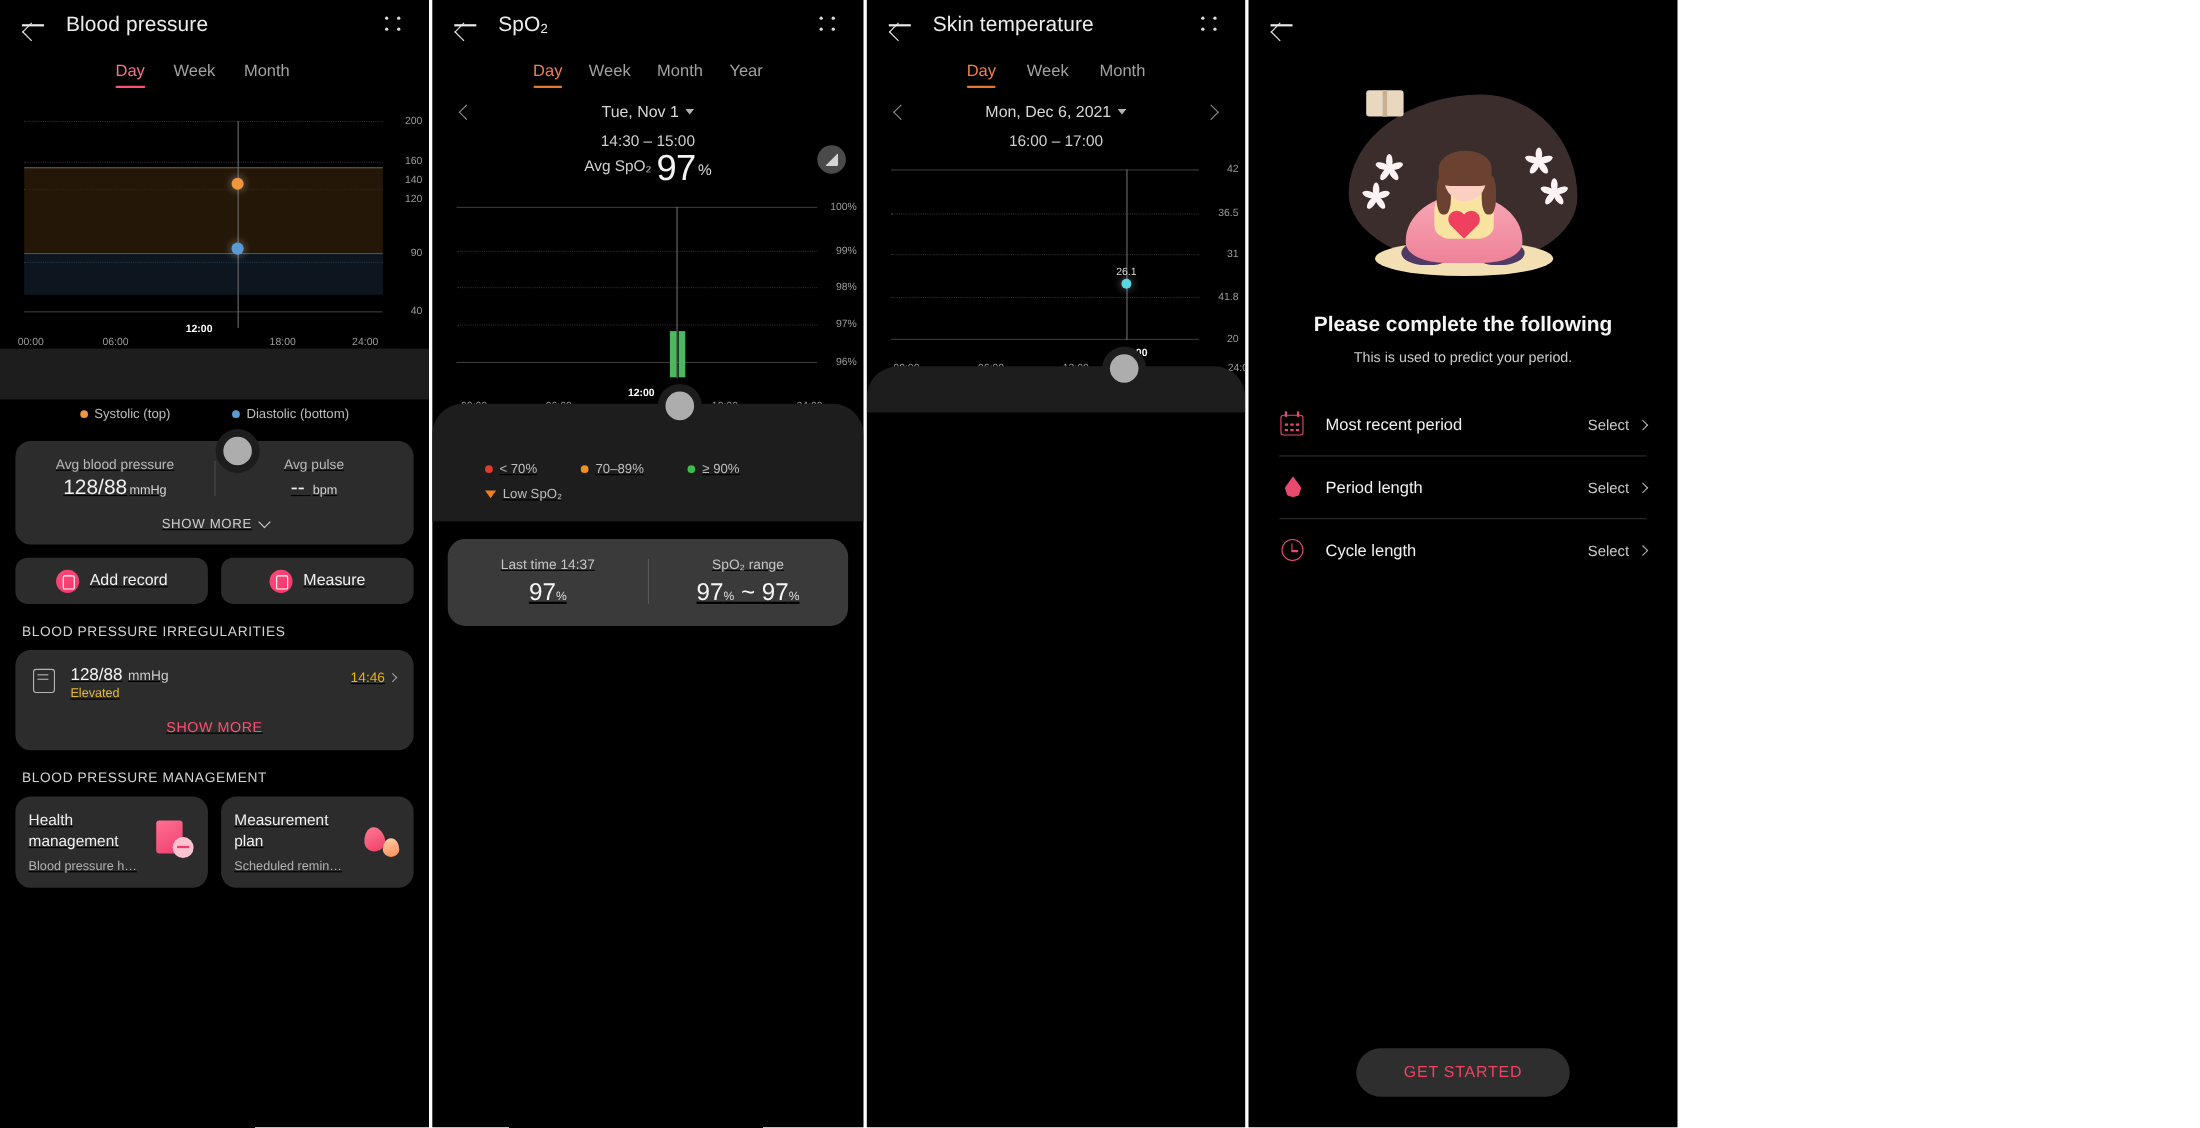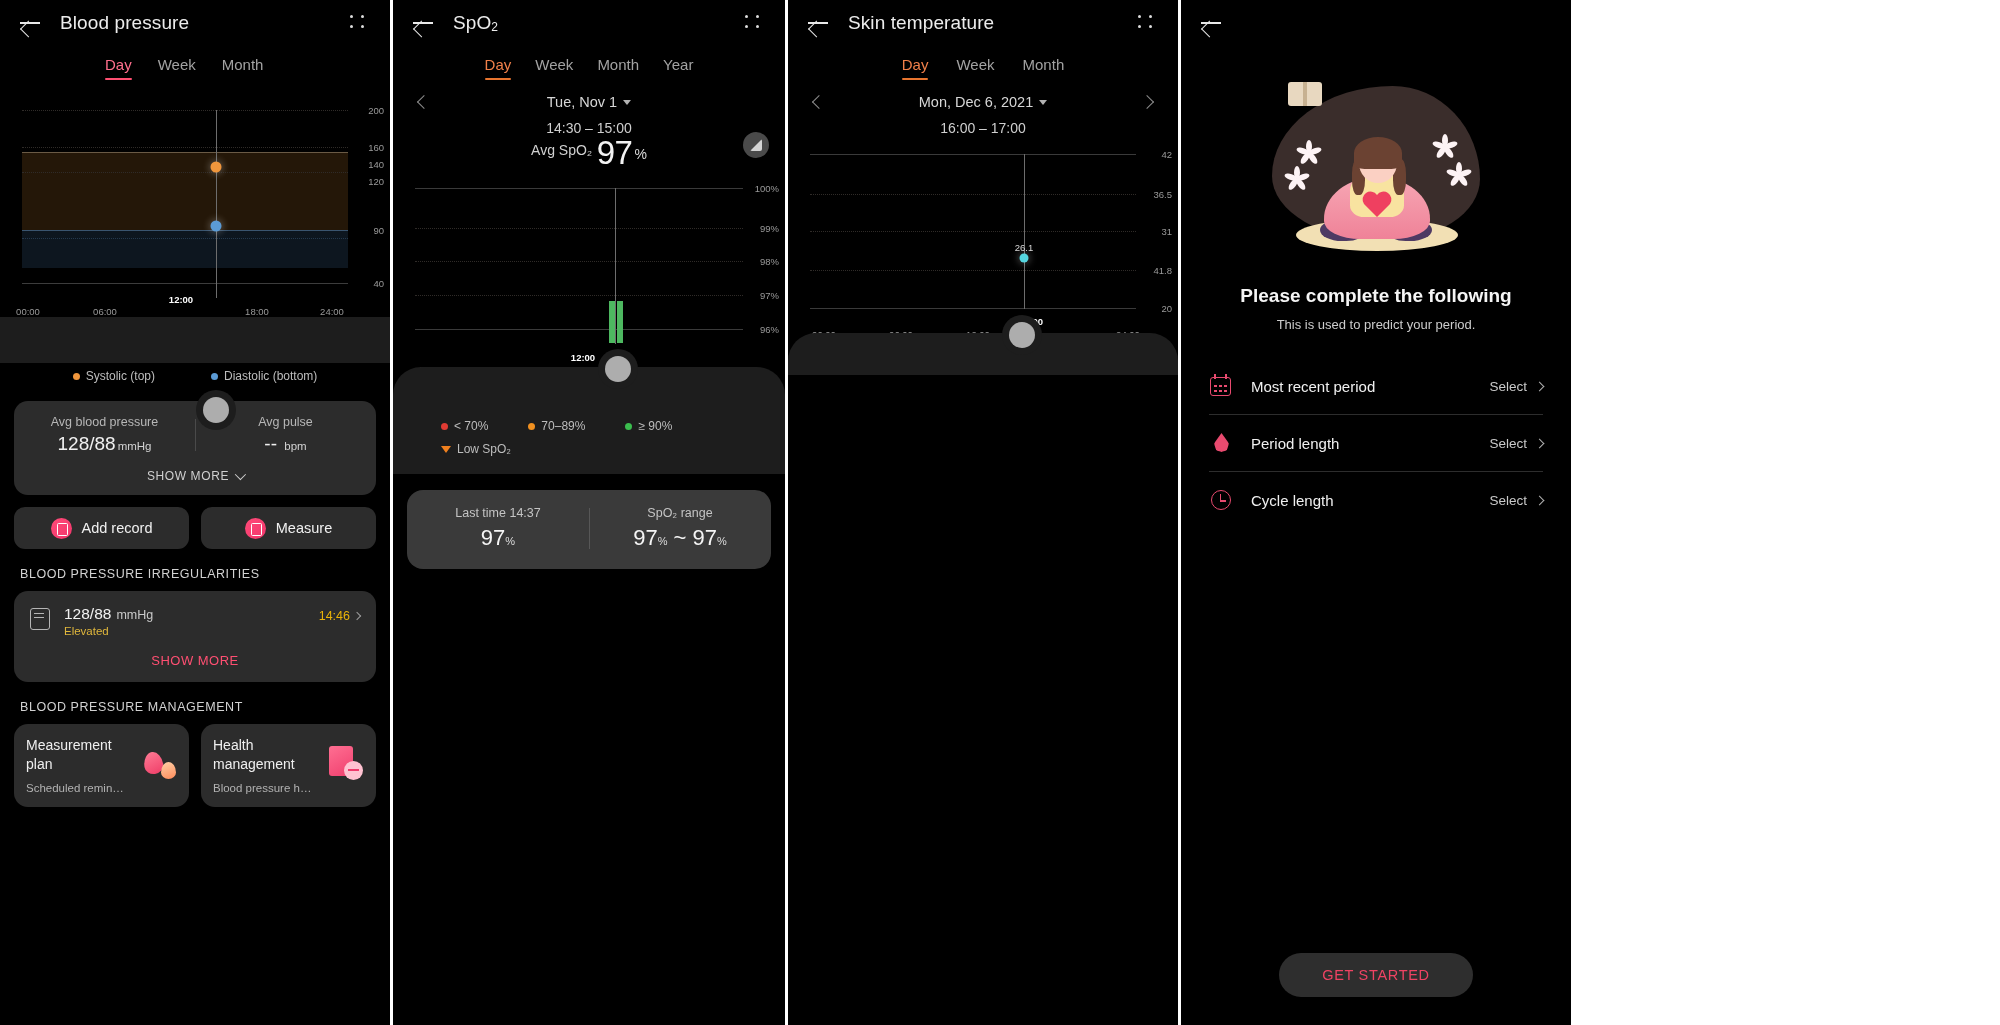--- a/index.html
+++ b/index.html
@@ -14,24 +14,25 @@
     width: 2000px; height: 1025px;
     gap: 3px;
     background: #ffffff;
   }
   .phone {
     position: relative;
     height: 1025px;
     background: #000000;
     overflow: hidden;
     flex: 0 0 auto;
+    text-decoration: underline;
   }
   .p1 { width: 390px; }
   .p2 { width: 392px; }
-  .p3 { width: 390px; }
+  .p3 { width: 344px; }
   .p4 { width: 390px; }
 
   
   .hdr {
     display: flex; align-items: center;
     height: 46px; padding-left: 18px; gap: 18px;
     position: relative;
   }
   .back {
     width: 24px; height: 24px; flex: 0 0 auto;
@@ -550,33 +551,33 @@
           <span class="cv"></span>
         </div>
       </div>
       <div class="irrmore">SHOW MORE</div>
     </div>
 
     <div class="sect">BLOOD PRESSURE MANAGEMENT</div>
 
     <div class="mgmtrow">
       <div class="mgmt">
+        <div class="t">Health management</div>
+        <div class="s">Blood pressure h…</div>
+        <div class="pic">
+          <span class="pic-doc"></span>
+            <span class="pic-badge"></span>
+        </div>
+      </div>
+      <div class="mgmt">
         <div class="t">Measurement plan</div>
         <div class="s">Scheduled remin…</div>
         <div class="pic">
           <span class="pic-drop1"></span>
             <span class="pic-drop2"></span>
-        </div>
-      </div>
-      <div class="mgmt">
-        <div class="t">Health management</div>
-        <div class="s">Blood pressure h…</div>
-        <div class="pic">
-          <span class="pic-doc"></span>
-            <span class="pic-badge"></span>
         </div>
       </div>
     </div>
   </div>
 
   <div class="phone p2">
     <div class="hdr">
       <div class="back"></div>
       <div class="hdr-title">
         <span>SpO</span><sub>2</sub>

